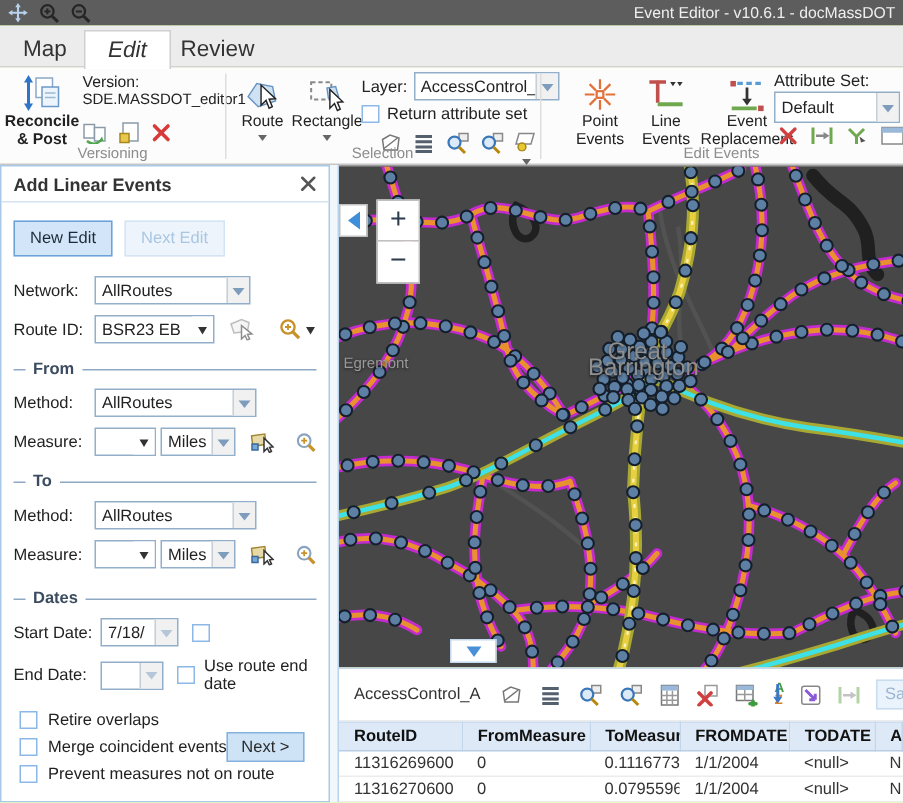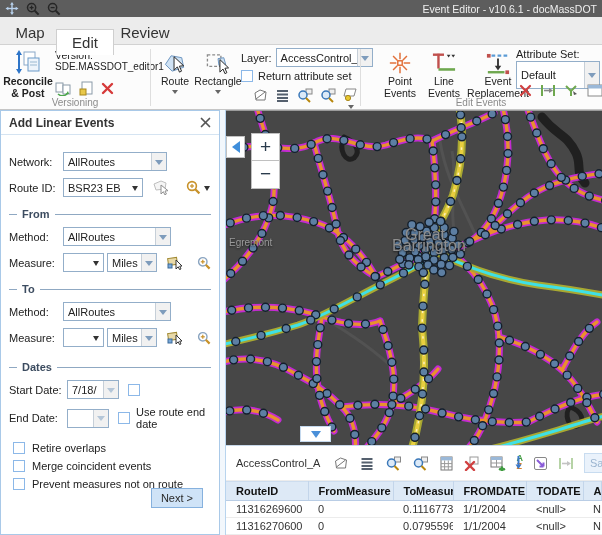--- a/index.html
+++ b/index.html
@@ -8,21 +8,21 @@
   .app { position:relative; width:602px; height:535px; overflow:hidden; background:#bef264; font-size:11px; color:#222; }
 
   
   .titlebar { position:absolute; top:0; left:0; right:0; height:17px; background:#5d5d5d; display:flex; align-items:center; padding:0 5px; gap:7px; }
   .tb-title { margin-left:auto; color:#efefef; font-size:10.5px; white-space:nowrap; }
   .tbicon { display:flex; align-items:center; }
 
   
   .tabbar { position:absolute; top:17px; left:0; right:0; height:28px; background:#ececec; border-bottom:1px solid #d2d2d2; }
   .tab { position:absolute; top:5px; height:23px; line-height:22px; text-align:center; font-size:15px; color:#333; cursor:default; }
-  .tab.active { background:#fff; border:1px solid #cfcfcf; border-bottom:none; top:12px; height:26px; line-height:25px; z-index:3; }
+  .tab.active { background:#fff; border:1px solid #cfcfcf; border-bottom:none; top:3px; height:26px; line-height:25px; z-index:3;font-style:italic; }
 
   
   .ribbon { position:absolute; top:45px; left:0; right:0; height:65px; background:#fcfcfc; border-bottom:1px solid #c6c6c6; }
   .vsep { position:absolute; top:4px; bottom:3px; width:1px; background:#dedede; }
   .glabel { position:absolute; bottom:1px; text-align:center; color:#8c8c8c; font-size:10px; white-space:nowrap; }
   .bigbtn { position:absolute; top:2px; text-align:center; cursor:default; }
   .bigbtn .bicon { height:28px; display:flex; align-items:flex-end; justify-content:center; }
   .bigbtn .blabel { font-size:10.5px; line-height:11.5px; color:#222; margin-top:1px; }
   .bcaret { width:0; height:0; border:3.5px solid transparent; border-top:4px solid #666; margin:2px auto 0; }
   .ric { display:inline-flex; align-items:center; justify-content:center; }
@@ -270,20 +270,21 @@
         <span style="text-align:center;">
           <span class="ric">
             <svg width="15" height="13" viewBox="0 0 15 13">
                 <path d="M3,1 13,1 11,8 1,8z" fill="#fff" stroke="#888"></path>
                 <circle cx="5" cy="10" r="2.6" fill="#e8c830" stroke="#a8871c"></circle>
               </svg>
           </span>
           <span class="bcaret" style="display:block;"></span>
         </span>
       </div>
+      <div class="glabel" style="left:0;width:208px;">Selection</div>
     </div>
     <div class="vsep" style="left:360px;"></div>
 
     <div class="rgroup" style="position:absolute;left:361px;top:0;bottom:0;width:241px;">
       <div class="bigbtn" style="left:16px;width:46px;">
         <div class="bicon">
           <svg width="24" height="24" viewBox="0 0 26 26">
               <g stroke="#e2703a" stroke-width="1.6">
                 <line x1="13" y1="2" x2="13" y2="9"></line>
                 <line x1="13" y1="17" x2="13" y2="24"></line>
@@ -318,21 +319,21 @@
               <rect x="3" y="3.2" width="4" height="4" fill="#c0504d"></rect>
               <line x1="15" y1="8" x2="15" y2="17" stroke="#333" stroke-width="2"></line>
               <path d="M15,21 11.5,16 18.5,16z" fill="#333"></path>
               <line x1="4" y1="23" x2="22" y2="23" stroke="#6fa84f" stroke-width="2.6"></line>
               <rect x="23" y="21" width="4" height="4" fill="#c0504d"></rect>
             </svg>
         </div>
         <div class="blabel">Event Replacement</div>
       </div>
       <div class="attrlbl">Attribute Set:</div>
-      <span class="combo attrcombo" style="width:84px;height:28px;">
+      <span class="combo attrcombo" style="width:84px;height:21px;">
         <span class="cval">Default</span>
         <span class="carr">
             <i></i>
           </span>
       </span>
       <div class="eeicons">
         <span class="ric">
           <svg width="13" height="13" viewBox="0 0 13 13">
               <g stroke="#d04040" stroke-width="2.2" stroke-linecap="round">
                 <line x1="2" y1="2" x2="11" y2="11"></line>
@@ -372,20 +373,24 @@
       <span class="pclose">
         <svg width="11" height="11" viewBox="0 0 11 11">
             <g stroke="#555" stroke-width="1.7" stroke-linecap="round">
               <line x1="1.5" y1="1.5" x2="9.5" y2="9.5"></line>
               <line x1="9.5" y1="1.5" x2="1.5" y2="9.5"></line>
             </g>
           </svg>
       </span>
     </div>
     <div class="pbody">
+      <div class="btnrow">
+        <span class="btn primary">New Edit</span>
+        <span class="btn disabled">Next Edit</span>
+      </div>
 
       <div class="frow" style="margin-top:13px;">
         <span class="flbl">Network:</span>
         <span class="combo" style="width:104px;">
           <span class="cval">AllRoutes</span>
           <span class="carr">
               <i></i>
             </span>
         </span>
       </div>

